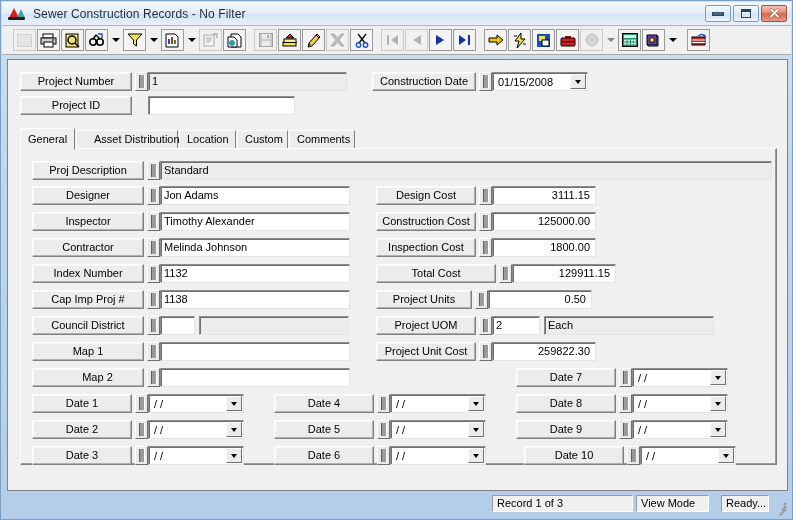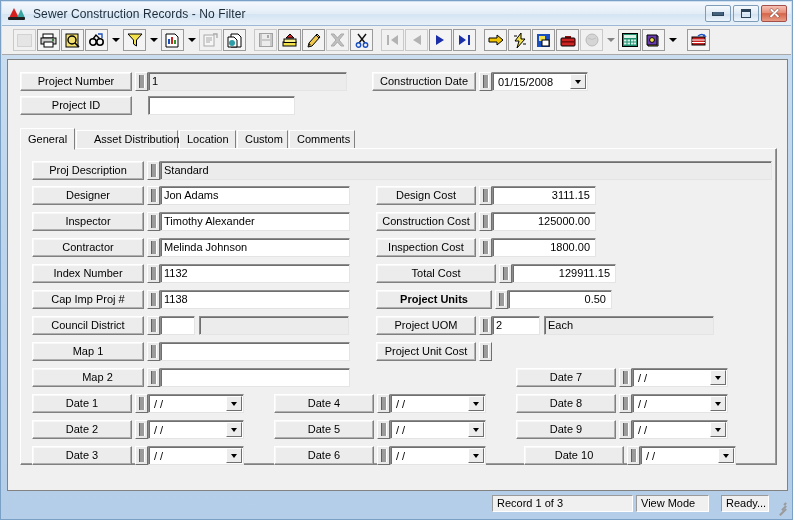--- a/index.html
+++ b/index.html
@@ -552,21 +552,21 @@
       </div>
       <div class="row" style="left:355px;top:115px;">
         <div class="lbl" style="width:120px;">Total Cost</div>
         <div class="gap"></div>
           <div class="pin">
             <i></i>
           </div>
         <div class="fld num" style="width:104px;">129911.15</div>
       </div>
       <div class="row" style="left:355px;top:141px;">
-        <div class="lbl" style="width:116px;font-weight:bold;">Project Units</div>
+        <div class="lbl" style="width:96px;">Project Units</div>
         <div class="gap"></div>
           <div class="pin">
             <i></i>
           </div>
         <div class="fld num" style="width:104px;">0.50</div>
       </div>
       <div class="row" style="left:355px;top:167px;">
         <div class="lbl" style="width:100px;">Project UOM</div>
         <div class="gap"></div>
           <div class="pin">
@@ -574,20 +574,21 @@
           </div>
         <div class="fld" style="width:48px;">2</div>
         <div class="fld ro" style="width:170px;margin-left:4px;">Each</div>
       </div>
       <div class="row" style="left:355px;top:193px;">
         <div class="lbl" style="width:100px;">Project Unit Cost</div>
         <div class="gap"></div>
           <div class="pin">
             <i></i>
           </div>
+        <div class="fld num" style="width:104px;">259822.30</div>
       </div>
 
       <div class="row" style="left:495px;top:219px;">
         <div class="lbl" style="width:100px;">Date 7</div>
         <div class="gap"></div>
           <div class="pin">
             <i></i>
           </div>
         <div class="combo" style="width:96px;">
           <span class="ctext">/  /</span>

